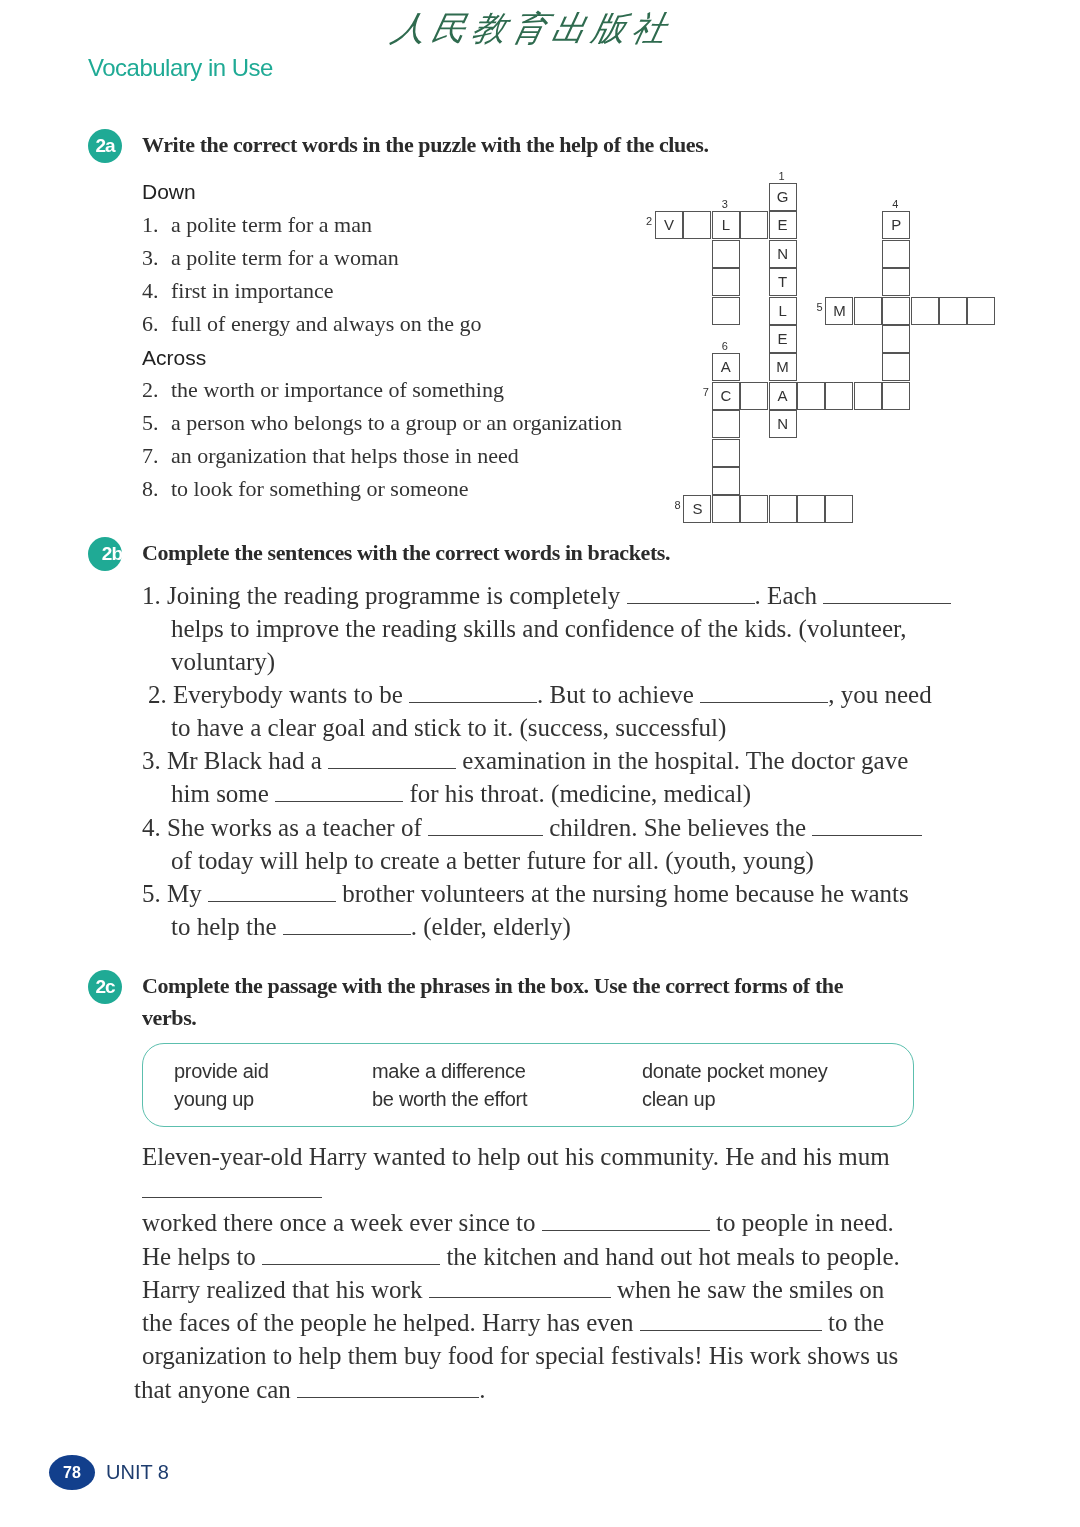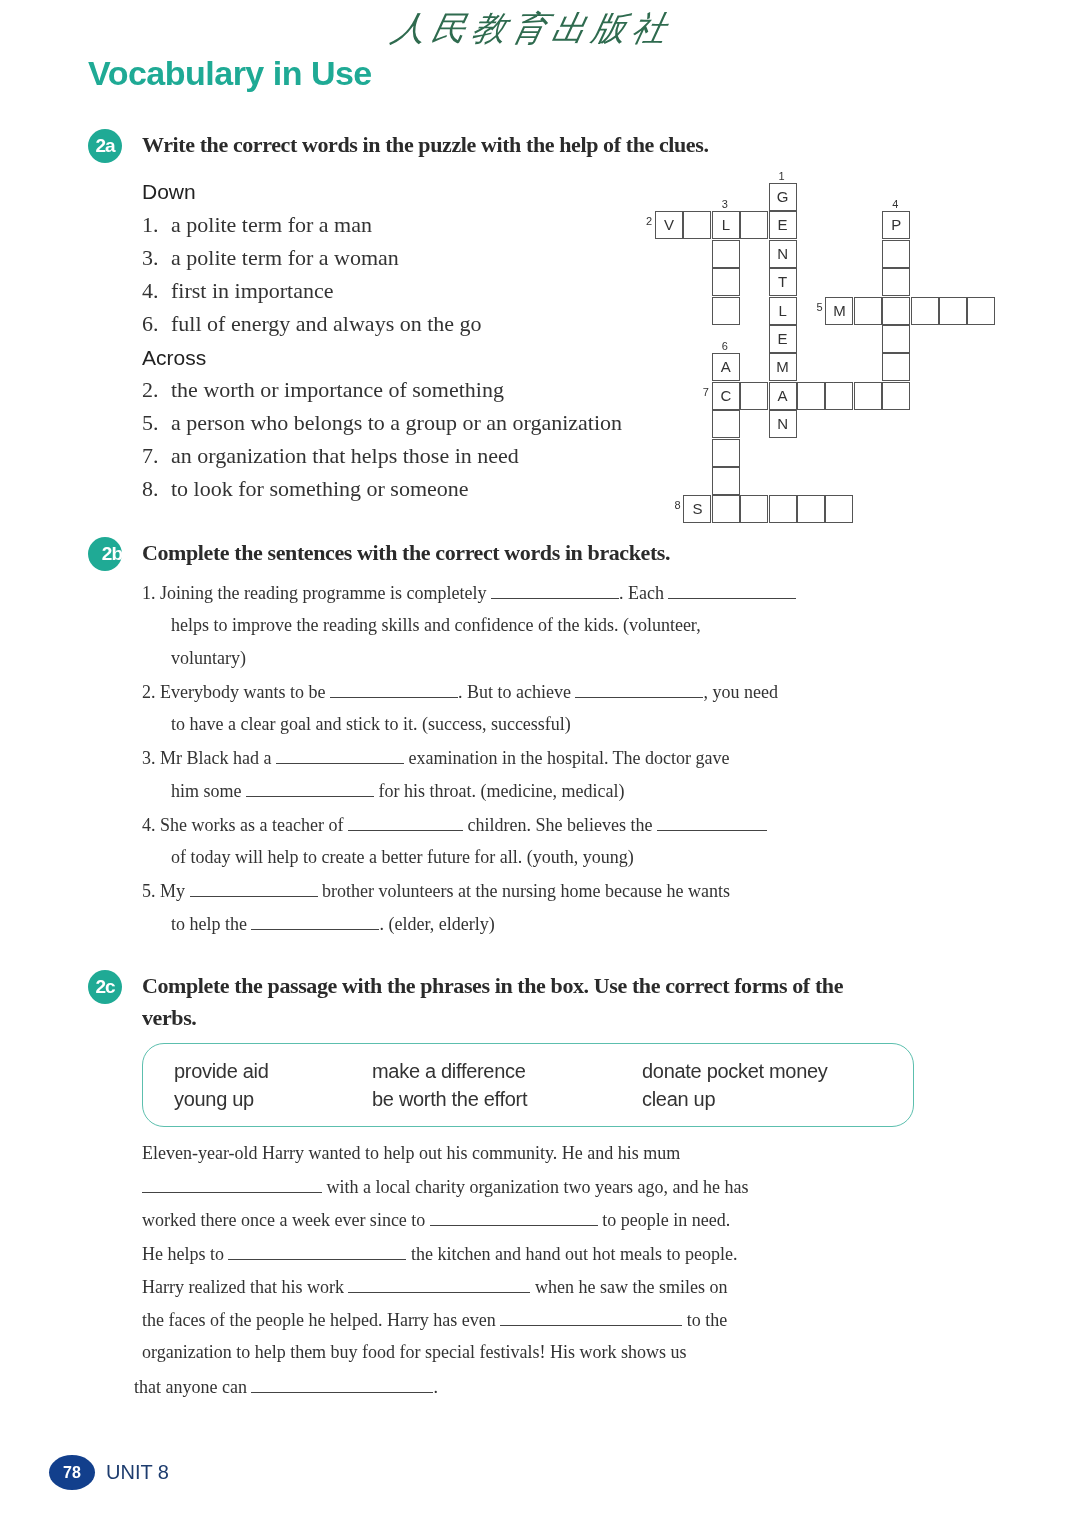--- a/index.html
+++ b/index.html
@@ -2,39 +2,39 @@
 <html><head>
 <meta charset="utf-8">
 <style>
   html, body { margin:0; padding:0; background:#ffffff; }
   body { width:1080px; height:1527px; position:relative; overflow:hidden; color:#2b2b2b; }
 
   .publisher { position:absolute; left:392px; top:6px; width:300px; height:50px;
     font-family:"DejaVu Serif", serif; font-style:italic; font-size:34px; color:#2f6b4f;
     letter-spacing:6px; transform:skewX(-12deg); white-space:nowrap; }
   .page-title { position:absolute; left:88px; top:54px; font-family:"Liberation Sans", sans-serif;
-    font-weight:bold; font-size:34px; color:#1faa95; letter-spacing:-0.5px; }
+    font-weight:normal; font-size:24px; color:#1faa95; letter-spacing:-0.5px; }
 
   .badge { position:absolute; width:34px; height:34px; border-radius:50%; background:#1faa95; color:#fff;
     font-family:"Liberation Sans", sans-serif; font-weight:bold; font-size:19px; line-height:34px;
     text-align:center; letter-spacing:-1px; }
   .instr { position:absolute; left:142px; font-family:"Liberation Serif", serif; font-weight:bold;
     font-size:22px; color:#2b2b2b; letter-spacing:-0.4px; }
 
   .clue-head { position:absolute; left:142px; font-family:"Liberation Sans", sans-serif; font-size:21px; color:#222; }
   .clue { position:absolute; left:142px; font-family:"Liberation Serif", serif; font-size:22px; color:#333; white-space:nowrap; }
   .clue .num { display:inline-block; width:29px; }
 
   .grid { position:absolute; left:0; top:0; }
   .cell { position:absolute; width:28px; height:28px; border:1px solid #555; box-sizing:border-box;
     background:#fff; font-family:"Liberation Sans", sans-serif; font-size:15px; color:#333;
     text-align:center; line-height:26px; }
   .cnum { position:absolute; font-family:"Liberation Sans", sans-serif; font-size:11px; color:#333; }
 
-  .line { position:absolute; left:142px; font-family:"Liberation Serif", serif; font-size:18px; color:#333; white-space:nowrap; }
+  .line { position:absolute; left:142px; font-family:"Liberation Serif", serif; font-size:25px; color:#333; white-space:nowrap; }
   .blank { display:inline-block; border-bottom:1.5px solid #444; height:16px; vertical-align:baseline; }
 
   .phrase-box { position:absolute; left:142px; top:1043px; width:772px; height:84px; border:1.5px solid #5cbfae;
     border-radius:22px; box-sizing:border-box; }
   .phrase { position:absolute; font-family:"Liberation Sans", sans-serif; font-size:20px; color:#333; letter-spacing:-0.3px; }
 
   .page-num { position:absolute; left:49px; top:1455px; width:46px; height:35px; border-radius:50%;
     background:#123f8c; color:#fff; font-family:"Liberation Sans", sans-serif; font-weight:bold; font-size:16px;
     text-align:center; line-height:35px; }
   .unit { position:absolute; left:106px; top:1461px; font-family:"Liberation Sans", sans-serif; font-size:20px; color:#1d3c6e; }
@@ -116,21 +116,21 @@
     <span class="cnum" style="left: 702.8px; top: 385.8px;">7</span>
     <span class="cnum" style="left: 674.4px; top: 499.4px;">8</span>
   </div>
 
 <div class="badge" style="left:88px;top:537px;text-align:right;">2b</div>
 <div class="instr" style="top:540px;">Complete the sentences with the correct words in brackets.</div>
 <div id="sentences-2b">
     <div class="line" style="top: 582px; left: 142px;"><span style="white-space: pre;">1. Joining the reading programme is completely </span><span class="blank" style="width: 128px;"></span><span style="white-space: pre;">. Each </span><span class="blank" style="width: 128px;"></span></div>
     <div class="line" style="top: 615px; left: 171px;"><span style="white-space: pre;">helps to improve the reading skills and confidence of the kids. (volunteer,</span></div>
     <div class="line" style="top: 648px; left: 171px;"><span style="white-space: pre;">voluntary)</span></div>
-    <div class="line" style="top: 681px; left: 142px;"><span style="white-space: pre;">2. Everybody wants to be </span><span class="blank" style="width: 128px;"></span><span style="white-space: pre;">. But to achieve </span><span class="blank" style="width: 128px;"></span><span style="white-space: pre;">, you need</span></div>
+    <div class="line" style="top: 681px; left: 142px;"><span style="white-space: pre; margin-left: 6px;">2. Everybody wants to be </span><span class="blank" style="width: 128px;"></span><span style="white-space: pre;">. But to achieve </span><span class="blank" style="width: 128px;"></span><span style="white-space: pre;">, you need</span></div>
     <div class="line" style="top: 714px; left: 171px;"><span style="white-space: pre;">to have a clear goal and stick to it. (success, successful)</span></div>
     <div class="line" style="top: 747px; left: 142px;"><span style="white-space: pre;">3. Mr Black had a </span><span class="blank" style="width: 128px;"></span><span style="white-space: pre;"> examination in the hospital. The doctor gave</span></div>
     <div class="line" style="top: 780px; left: 171px;"><span style="white-space: pre;">him some </span><span class="blank" style="width: 128px;"></span><span style="white-space: pre;"> for his throat. (medicine, medical)</span></div>
     <div class="line" style="top: 814px; left: 142px;"><span style="white-space: pre;">4. She works as a teacher of </span><span class="blank" style="width: 115px;"></span><span style="white-space: pre;"> children. She believes the </span><span class="blank" style="width: 110px;"></span></div>
     <div class="line" style="top: 847px; left: 171px;"><span style="white-space: pre;">of today will help to create a better future for all. (youth, young)</span></div>
     <div class="line" style="top: 880px; left: 142px;"><span style="white-space: pre;">5. My </span><span class="blank" style="width: 128px;"></span><span style="white-space: pre;"> brother volunteers at the nursing home because he wants</span></div>
     <div class="line" style="top: 913px; left: 171px;"><span style="white-space: pre;">to help the </span><span class="blank" style="width: 128px;"></span><span style="white-space: pre;">. (elder, elderly)</span></div>
   </div>
 
 <div class="badge" style="left:88px;top:970px;">2c</div>
@@ -140,21 +140,21 @@
 <div class="phrase-box">
   <span class="phrase" style="left:31px;top:16px;">provide aid</span>
   <span class="phrase" style="left:229px;top:16px;">make a difference</span>
   <span class="phrase" style="left:499px;top:16px;">donate pocket money</span>
   <span class="phrase" style="left:31px;top:44px;">young up</span>
   <span class="phrase" style="left:229px;top:44px;">be worth the effort</span>
   <span class="phrase" style="left:499px;top:44px;">clean up</span>
 </div>
 <div id="passage-2c">
     <div class="line" style="top: 1143px; left: 142px;"><span style="white-space: pre;">Eleven-year-old Harry wanted to help out his community. He and his mum</span></div>
-    <div class="line" style="top: 1176px; left: 142px;"><span class="blank" style="width: 180px;"></span><span style="white-space: pre;"> with a local charity organization two years ago, and he has</span></div>
+    <div class="line" style="top: 1176px; left: 142px;"><span class="blank" style="width: 180px;"></span></div>
     <div class="line" style="top: 1209px; left: 142px;"><span style="white-space: pre;">worked there once a week ever since to </span><span class="blank" style="width: 168px;"></span><span style="white-space: pre;"> to people in need.</span></div>
     <div class="line" style="top: 1243px; left: 142px;"><span style="white-space: pre;">He helps to </span><span class="blank" style="width: 178px;"></span><span style="white-space: pre;"> the kitchen and hand out hot meals to people.</span></div>
     <div class="line" style="top: 1276px; left: 142px;"><span style="white-space: pre;">Harry realized that his work </span><span class="blank" style="width: 182px;"></span><span style="white-space: pre;"> when he saw the smiles on</span></div>
     <div class="line" style="top: 1309px; left: 142px;"><span style="white-space: pre;">the faces of the people he helped. Harry has even </span><span class="blank" style="width: 182px;"></span><span style="white-space: pre;"> to the</span></div>
     <div class="line" style="top: 1342px; left: 142px;"><span style="white-space: pre;">organization to help them buy food for special festivals! His work shows us</span></div>
     <div class="line" style="top: 1376px; left: 134px;"><span style="white-space: pre;">that anyone can </span><span class="blank" style="width: 182px;"></span><span style="white-space: pre;">.</span></div>
   </div>
 
 <div class="page-num">78</div>
 <div class="unit">UNIT 8</div>

